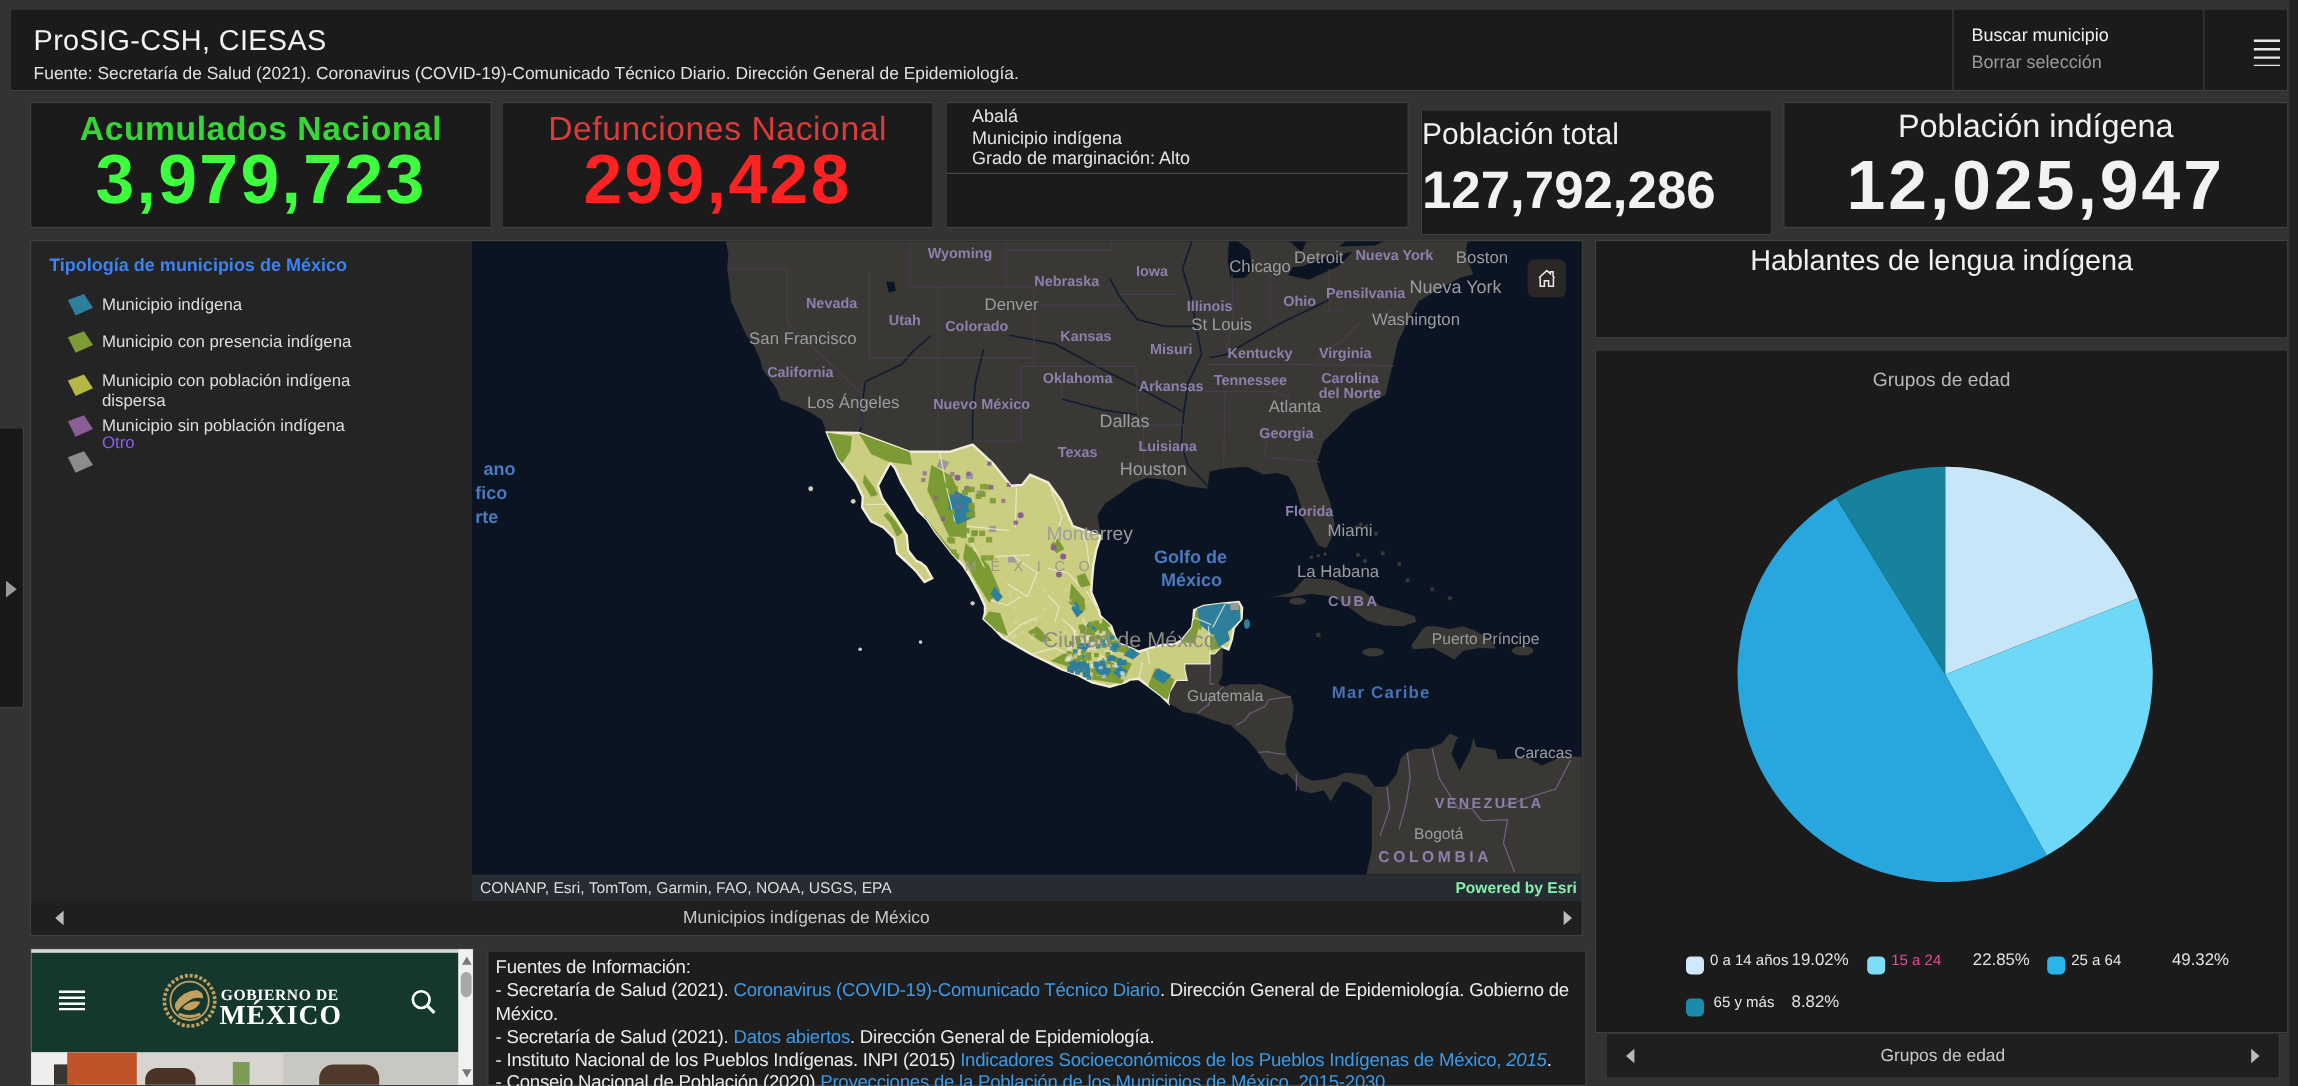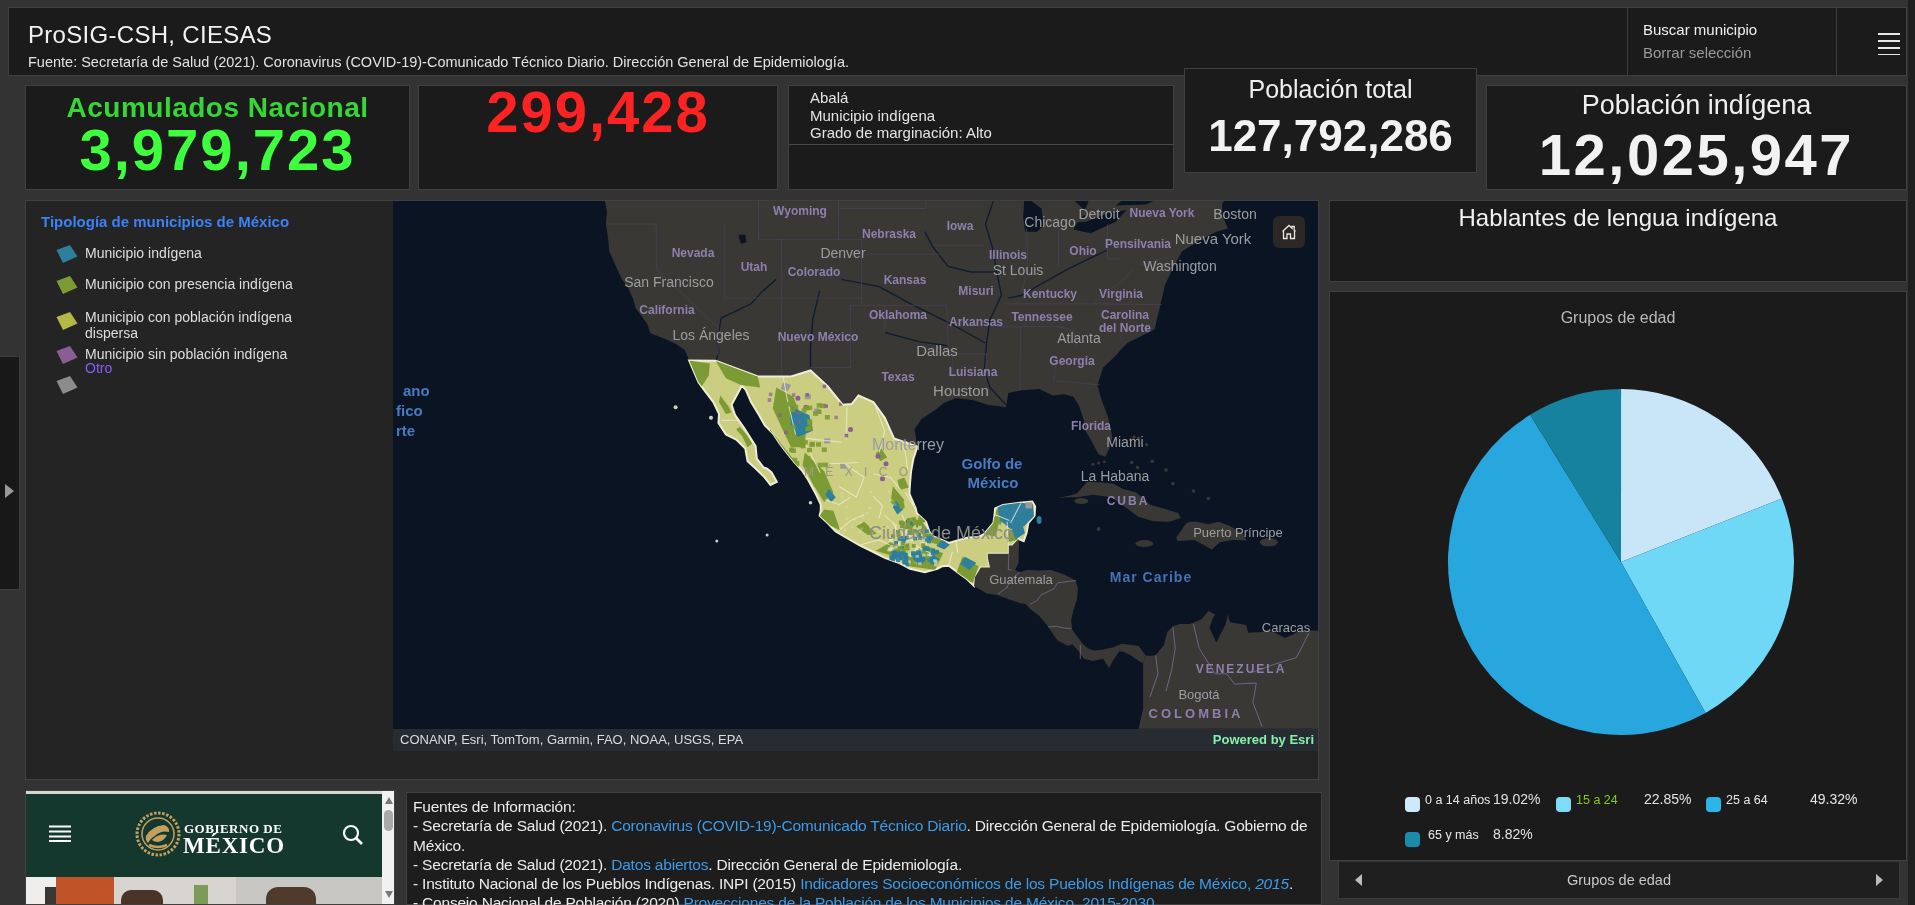--- a/index.html
+++ b/index.html
@@ -23,27 +23,28 @@
         <line x1="0" y1="23" x2="22" y2="23"></line>
       </g>
     </svg>
 </div>
 
 <div class="p" style="left:25px;top:85px;width:385px;height:105px;text-align:center">
   <div style="margin-top:6px;font-size:28px;color:#35d635;font-weight:700;letter-spacing:0.5px">Acumulados Nacional</div>
   <div style="margin-top:-4px;font-size:58px;line-height:60px;color:#3dff3d;font-weight:700;letter-spacing:2px">3,979,723</div>
 </div>
 <div class="p" style="left:418px;top:85px;width:360px;height:105px;text-align:center">
+  <div style="margin-top:6px;font-size:28px;color:#dd3b3b;font-weight:400;letter-spacing:0.5px">Defunciones Nacional</div>
   <div style="margin-top:-4px;font-size:58px;line-height:60px;color:#ff2222;font-weight:700;letter-spacing:2px">299,428</div>
 </div>
 <div class="p" style="left:788px;top:85px;width:386px;height:105px">
   <div style="margin:3px 0 0 21px;font-size:15px;line-height:17.5px;color:#e4e4e4">Abalá<br>Municipio indígena<br>Grado de marginación: Alto</div>
   <div class="abs" style="left:0;top:58px;width:384px;height:1px;background:#4a4a4a"></div>
 </div>
-<div class="p" style="left:1184px;top:68px;width:293px;height:105px;text-align:center">
+<div class="p" style="left:1184px;top:91px;width:293px;height:105px;text-align:left">
   <div style="margin-top:6px;font-size:25px;color:#efefef">Población total</div>
   <div style="margin-top:9px;font-size:44px;line-height:46px;color:#f2f2f2;font-weight:700">127,792,286</div>
 </div>
 <div class="p" style="left:1486px;top:85px;width:421px;height:105px;text-align:center">
   <div style="margin-top:4px;font-size:27px;color:#efefef">Población indígena</div>
   <div style="margin-top:5px;font-size:58px;line-height:58px;color:#f2f2f2;font-weight:700;letter-spacing:2.5px">12,025,947</div>
 </div>
 
 <div class="abs" style="left:0;top:356px;width:20px;height:234px;background:#181818;border:1px solid #3e3e3e;border-left:none">
   <div class="abs" style="left:5px;top:127px;width:0;height:0;border-left:9px solid #9a9a9a;border-top:7px solid transparent;border-bottom:7px solid transparent"></div>
@@ -523,39 +524,44 @@
     <svg width="18" height="18" style="margin:7px" viewBox="0 0 18 18">
         <path d="M2.5 8.5 L9 2.5 L12 5.2 L12 3.4 L14.2 3.4 L14.2 7.2 L15.5 8.5 M3.5 8.2 L3.5 15.5 L7 15.5 L7 11 L10.5 11 L10.5 15.5 L14.5 15.5 L14.5 8.2" fill="none" stroke="#e8e8e8" stroke-width="1.3"></path>
       </svg>
   </div>
 
   <div class="abs" style="left:367px;top:528px;width:927px;height:22px;background:#272c33">
     <div class="abs" style="left:7px;top:3px;font-size:13px;color:#dcdcdc">CONANP, Esri, TomTom, Garmin, FAO, NOAA, USGS, EPA</div>
     <div class="abs" style="right:6px;top:3px;font-size:13px;color:#86efac;font-weight:700">Powered by Esri</div>
   </div>
 
+  <div class="abs" style="left:0;top:550px;width:1292px;height:28px;background:#1f1f1f">
+    <div class="abs" style="left:0;width:100%;top:6px;text-align:center;font-size:14.5px;color:#c9c9c9">Municipios indígenas de México</div>
+    <div class="abs" style="left:20px;top:8px;width:0;height:0;border-right:7px solid #bbbbbb;border-top:6px solid transparent;border-bottom:6px solid transparent"></div>
+    <div class="abs" style="right:8px;top:8px;width:0;height:0;border-left:7px solid #bbbbbb;border-top:6px solid transparent;border-bottom:6px solid transparent"></div>
+  </div>
 </div>
 
 <div class="p" style="left:1329px;top:200px;width:578px;height:82px;text-align:center">
   <div style="margin-top:3px;font-size:24px;color:#f0f0f0">Hablantes de lengua indígena</div>
 </div>
 
 <div class="p" style="left:1329px;top:291px;width:578px;height:570px">
   <div class="abs" style="left:0;width:100%;top:17px;text-align:center;font-size:16px;color:#b9b9b9">Grupos de edad</div>
   <svg class="abs" style="left:0;top:0" width="578" height="570">
     <path d="M291,270 L291.0,97.0 A173,173 0 0 1 451.9,206.5 Z" fill="#c8e6f8"></path>
     <path d="M291,270 L451.9,206.5 A173,173 0 0 1 375.6,420.9 Z" fill="#70d8f7"></path>
     <path d="M291,270 L375.6,420.9 A173,173 0 0 1 200.1,122.8 Z" fill="#28a7de"></path>
     <path d="M291,270 L200.1,122.8 A173,173 0 0 1 291.1,97.0 Z" fill="#16829e"></path>
   </svg>
   <div class="abs" style="left:75px;top:505px;width:15px;height:15px;border-radius:4px;background:#cfe9fa"></div>
 <div class="abs" style="left:95px;top:501px;font-size:12.5px;color:#e8e8e8">0 a 14 años</div>
 <div class="abs" style="left:163px;top:499px;font-size:14px;color:#e0e0e0">19.02%</div>
 <div class="abs" style="left:226px;top:505px;width:15px;height:15px;border-radius:4px;background:#7ddcf8"></div>
-<div class="abs" style="left:246px;top:501px;font-size:12.5px;color:#84cc16">15 a 24</div>
+<div class="abs" style="left:246px;top:501px;font-size:12.5px;color:#ec4899">15 a 24</div>
 <div class="abs" style="left:314px;top:499px;font-size:14px;color:#e0e0e0">22.85%</div>
 <div class="abs" style="left:376px;top:505px;width:15px;height:15px;border-radius:4px;background:#29b5ea"></div>
 <div class="abs" style="left:396px;top:501px;font-size:12.5px;color:#e8e8e8">25 a 64</div>
 <div class="abs" style="left:480px;top:499px;font-size:14px;color:#e5e5e5">49.32%</div>
 <div class="abs" style="left:75px;top:540px;width:15px;height:15px;border-radius:4px;background:#1b8bab"></div>
 <div class="abs" style="left:98px;top:536px;font-size:12.5px;color:#e8e8e8">65 y más</div>
 <div class="abs" style="left:163px;top:534px;font-size:14px;color:#e0e0e0">8.82%</div>
 </div>
 
 <div class="abs" style="left:1338px;top:862px;width:562px;height:37px;background:#1f1f1f;border:1px solid #3a3a3a;border-top:none">

